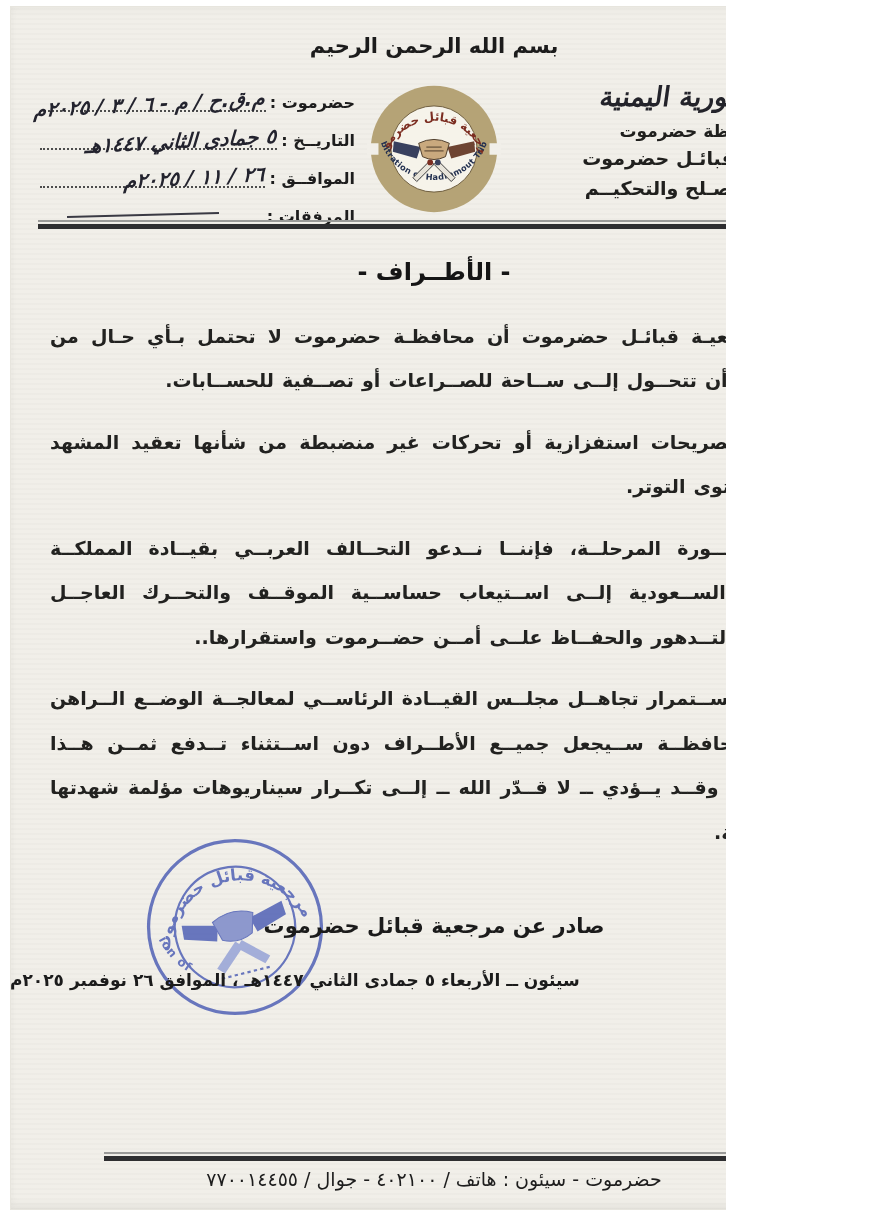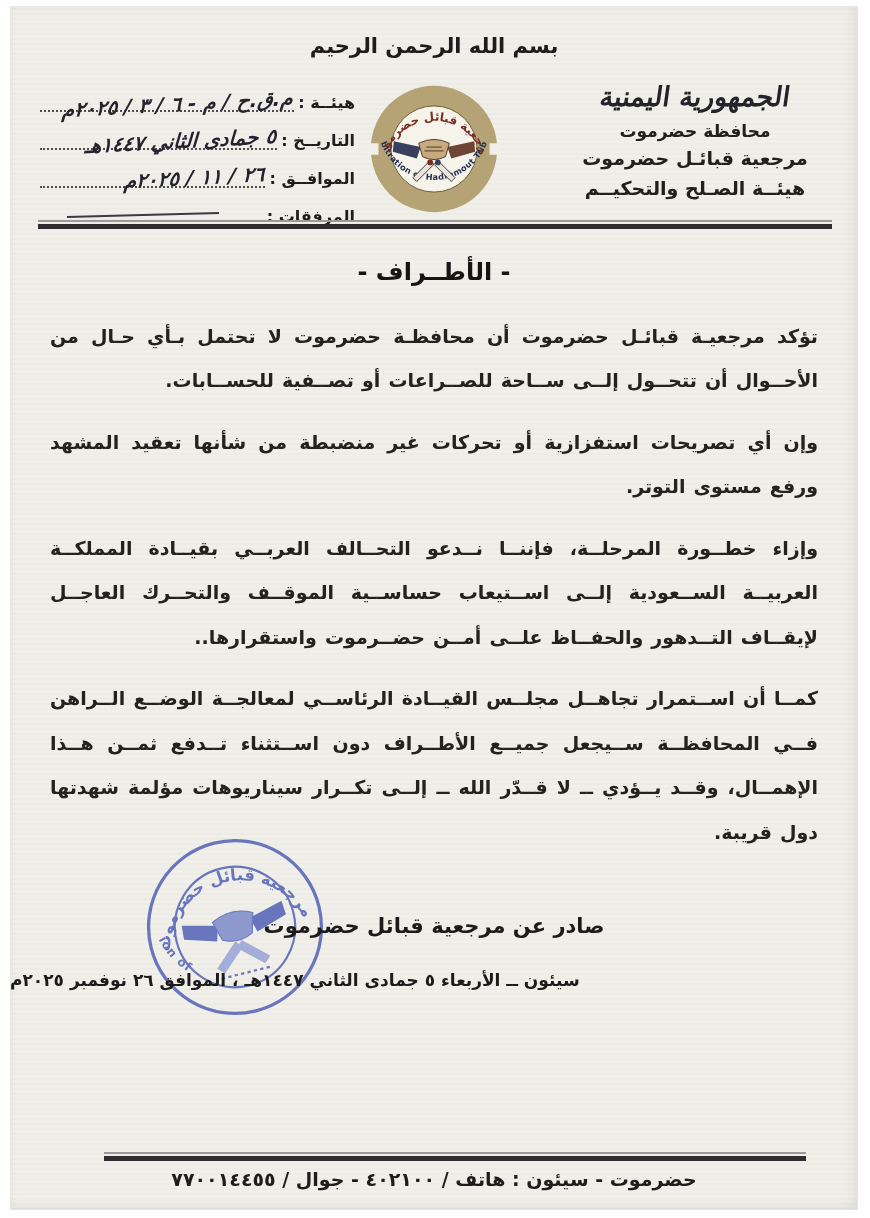--- a/index.html
+++ b/index.html
@@ -1,16 +1,16 @@
 <!DOCTYPE html>
 <html lang="ar"><head>
 <meta charset="utf-8">
 <style>
   html,body{margin:0;padding:0;background:#ffffff;}
-  .scan{position:relative;width:870px;height:1218px;background:#ffffff;overflow:hidden;
+  .scan{position:relative;width:726px;height:1218px;background:#ffffff;overflow:hidden;
         font-family:"DejaVu Sans",sans-serif;}
   .page{position:absolute;left:10px;top:6px;width:848px;height:1204px;
         background:#f1efe9;
         background-image:repeating-linear-gradient(0deg, rgba(0,0,0,.015) 0 2px, transparent 2px 5px);
         box-shadow:inset 0 0 0 1px #e7e5de, inset -6px 0 14px rgba(0,0,0,.05), inset 0 -4px 10px rgba(0,0,0,.04);
         direction:rtl;color:#20201e;}
   
   .basmala{position:absolute;top:28px;left:0;right:0;text-align:center;
            font-size:21px;font-weight:bold;letter-spacing:0;color:#1c1c1c;}
   .letterhead{position:absolute;top:70px;right:18px;width:290px;text-align:center;line-height:1.55;}
@@ -45,21 +45,21 @@
                text-align:justify;color:#222220;word-spacing:1.5px;}
   
   .stamp{position:absolute;top:828px;left:132px;width:186px;height:186px;
          transform:rotate(-14deg);opacity:.82;}
   
   .issued{position:absolute;top:908px;left:0;right:0;text-align:center;
           font-size:21px;font-weight:bold;color:#1b1b1b;}
   .dateline{position:absolute;top:964px;left:0;right:0;text-align:left;
             font-size:17px;font-weight:bold;color:#1b1b1b;}
   .contact{position:absolute;top:1162px;left:0;right:0;text-align:center;
-           font-size:19px;font-weight:bold;color:#1d1d1d;}
+           font-size:19px;font-weight:normal;color:#1d1d1d;}
 </style>
 </head>
 <body>
 
 <div class="scan">
   <div class="page">
 
     <div class="basmala">بسم الله الرحمن الرحيم</div>
 
     <div class="letterhead">
@@ -97,21 +97,21 @@
           <path d="M48,100 L66,82 L70,86 L52,104 Z" fill="#e8e4da" stroke="#3a3a3a" stroke-width="1"></path>
           <path d="M92,100 L74,82 L70,86 L88,104 Z" fill="#e8e4da" stroke="#3a3a3a" stroke-width="1"></path>
           <circle cx="66" cy="84" r="3" fill="#7c2d21"></circle>
           <circle cx="74" cy="84" r="3" fill="#39405e"></circle>
         </g>
       </svg>
     </div>
 
     <div class="fields">
       <div class="field-row">
-        <span class="field-label">هيئــة :</span>
+        <span class="field-label">حضرموت :</span>
         <span class="dots">
           <span class="hand">م.ق.ح / م - ٦ / ٣ / ٢٠٢٥م</span>
         </span>
       </div>
       <div class="field-row">
         <span class="field-label">التاريــخ :</span>
         <span class="dots">
           <span class="hand">٥ جمادى الثاني ١٤٤٧هـ</span>
         </span>
       </div>

